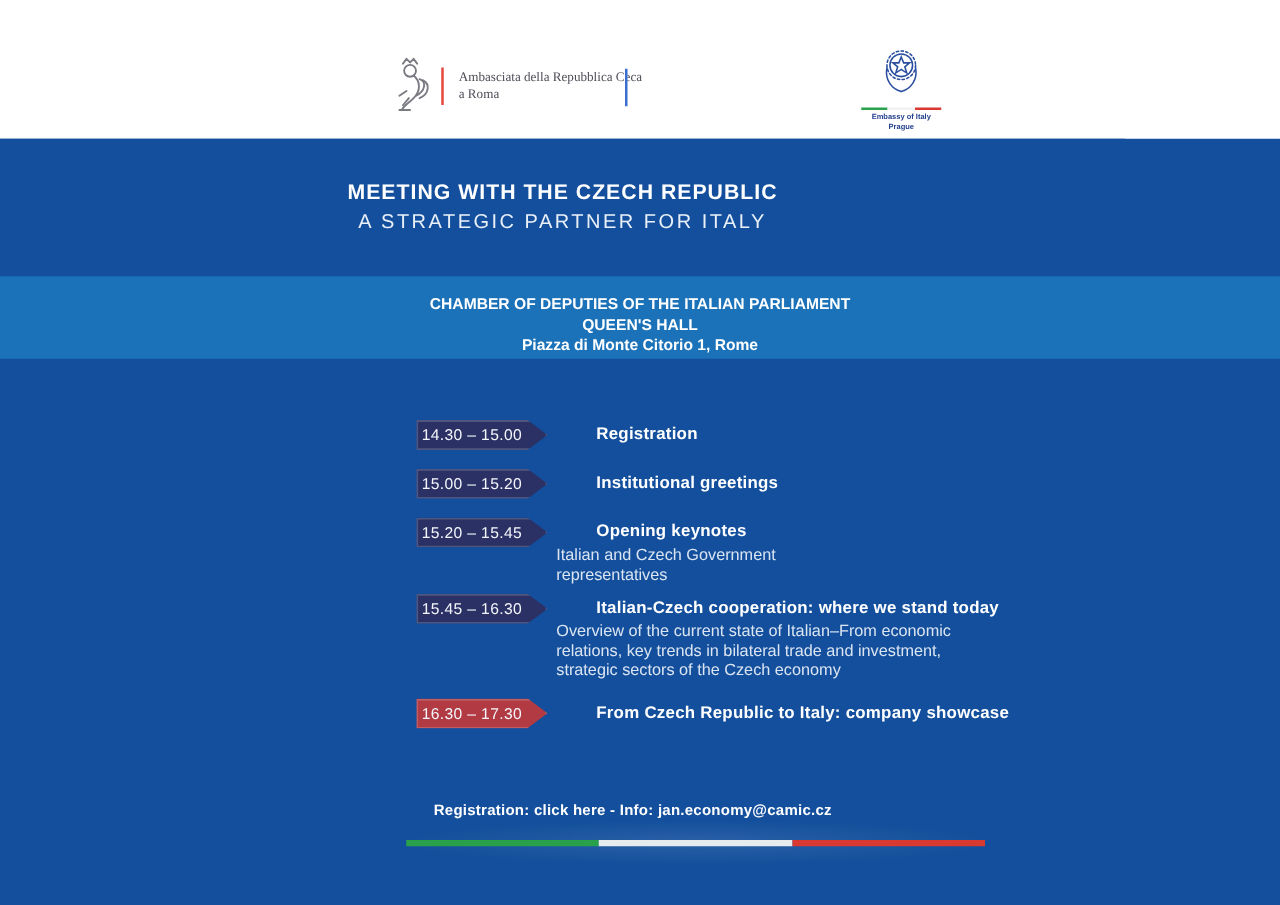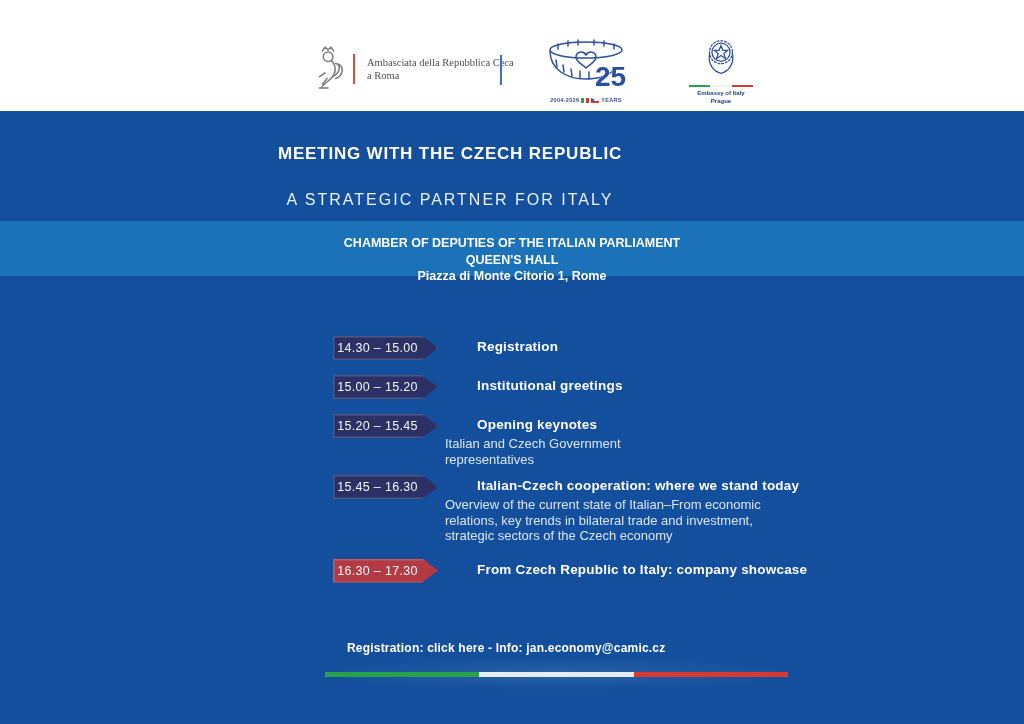--- a/index.html
+++ b/index.html
@@ -26,24 +26,24 @@
     border-top:2.5px solid transparent; border-bottom:2.5px solid transparent; border-left:4px solid #2b4f9f; }
   .it-group { position:absolute; left:684px; top:36px; width:74px; text-align:center; }
   .it-tricolor { margin:3px auto 3px; width:64px; height:2px; display:flex; }
   .it-tricolor span { flex:1; height:2px; }
   .it-text { font-size:6px; font-weight:bold; line-height:7.5px; color:#24408e; }
 
   
   .title-band { position:absolute; left:0; top:111px; width:900px; height:110px;
     background:var(--primary-blue,#134f9c); text-align:center; padding-top:33px; }
   .title-band h1 { color:#ffffff; font-size:17px; font-weight:bold; letter-spacing:.8px; }
-  .title-band h2 { margin-top:27px; color:#e9f0f8; font-size:16px; font-weight:400; letter-spacing:2px; }
+  .title-band h2 { margin-top:5px; color:#e9f0f8; font-size:16px; font-weight:400; letter-spacing:2px; }
 
   
-  .venue-band { position:absolute; left:0; top:221px; width:1024px; height:55px;
+  .venue-band { position:absolute; left:0; top:221px; width:1024px; height:66px;
     background:var(--band-blue,#1b72b8); text-align:center; padding-top:14px;
     color:#ffffff; font-size:12.5px; font-weight:bold; line-height:16.5px; }
 
   
   .agenda { position:absolute; left:0; top:299px; width:861px; padding:37px 0 0 333px; }
   .agenda-row { display:flex; align-items:flex-start; margin-bottom:15px; }
   .agenda-row.tight { margin-bottom:8px; }
   .time-badge { flex:0 0 105px; height:24px; position:relative;
     clip-path: polygon(0 0, 89px 0, 100% 50%, 89px 100%, 0 100%);
     background:var(--badge-navy,#2b3164);
@@ -87,36 +87,20 @@
       </svg>
       <span class="divider red"></span>
       <div class="cz-text">
         <div>Ambasciata della Repubblica Ceca</div>
         <div>a Roma</div>
       </div>
     </div>
 
     <span class="divider blue"></span>
 
-    <div class="anniv">
-      <svg width="86" height="56" viewBox="0 0 84 56" fill="none" stroke="#2b4f9f" stroke-width="1.5" stroke-linecap="round">
-        <path d="M14 13 l0 -5 M24 10 l0 -5 M34 9 l0 -5 M50 9 l0 -5 M60 10 l0 -5 M70 13 l0 -5"></path>
-        <ellipse cx="42" cy="14" rx="36" ry="8"></ellipse>
-        <path d="M6 15 C6 33 22 43 42 43 C55 43 66 39 72 32"></path>
-        <path d="M12 24 l1 7 M19 29 l1 7 M27 33 l1 7 M36 35 l0 7 M45 36 l0 7"></path>
-        <path d="M42 19 c-3 -5 -10 -3 -10 2 c0 5 6 7 10 11 c4 -4 10 -6 10 -11 c0 -5 -7 -7 -10 -2"></path>
-        <text x="51" y="50" font-size="28" font-weight="bold" font-family="Liberation Sans, sans-serif" fill="#2b4f9f" stroke="#ffffff" stroke-width="0.8" paint-order="stroke">25</text>
-      </svg>
-      <div class="caption">
-        <span>2004-2026</span>
-        <span class="mini-flag it"></span>
-        <span class="mini-flag cz"></span>
-        <span>YEARS</span>
-      </div>
-    </div>
 
     <div class="it-group">
       <svg width="42" height="42" viewBox="0 0 44 44" fill="none" stroke="#2b4f9f" stroke-width="1.3" stroke-linecap="round">
         <circle cx="22" cy="17" r="12" stroke-dasharray="2 2"></circle>
         <circle cx="22" cy="17" r="9.5"></circle>
         <path d="M22 10 L24 15 L29 15 L25 18.3 L26.6 23.5 L22 20.5 L17.4 23.5 L19 18.3 L15 15 L20 15 Z"></path>
         <path d="M10 19 C8 29 14 37 22 39"></path>
         <path d="M34 19 C36 29 30 37 22 39"></path>
       </svg>
       <div class="it-tricolor">

